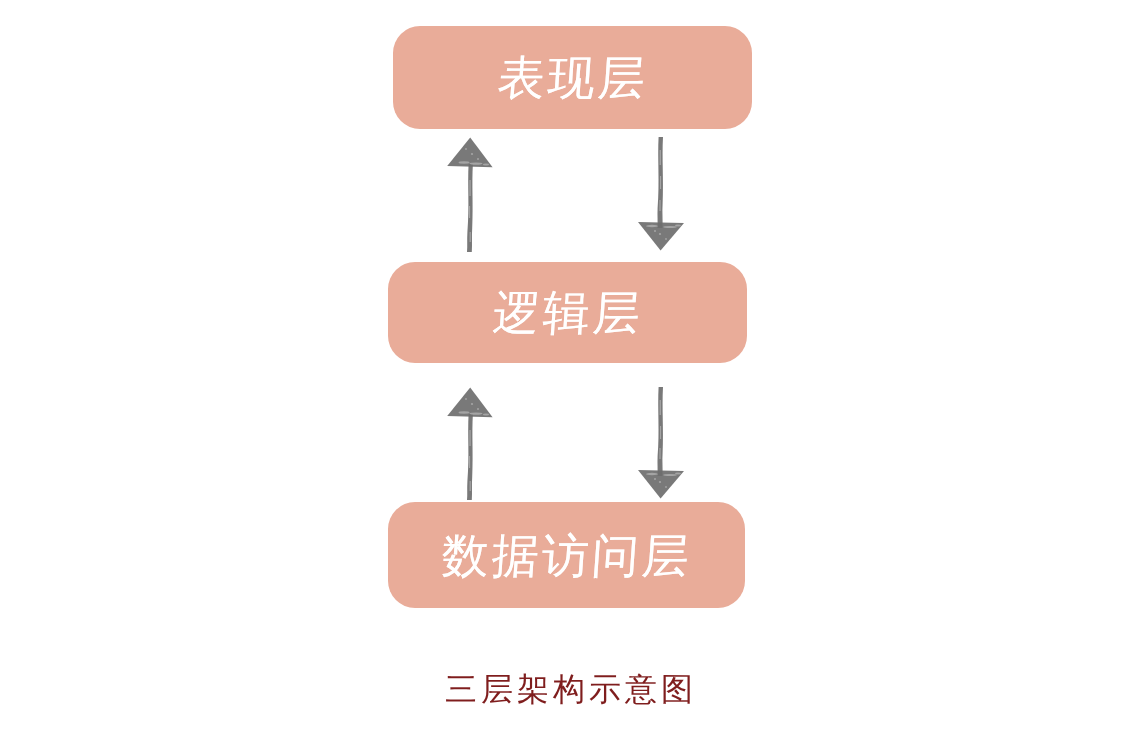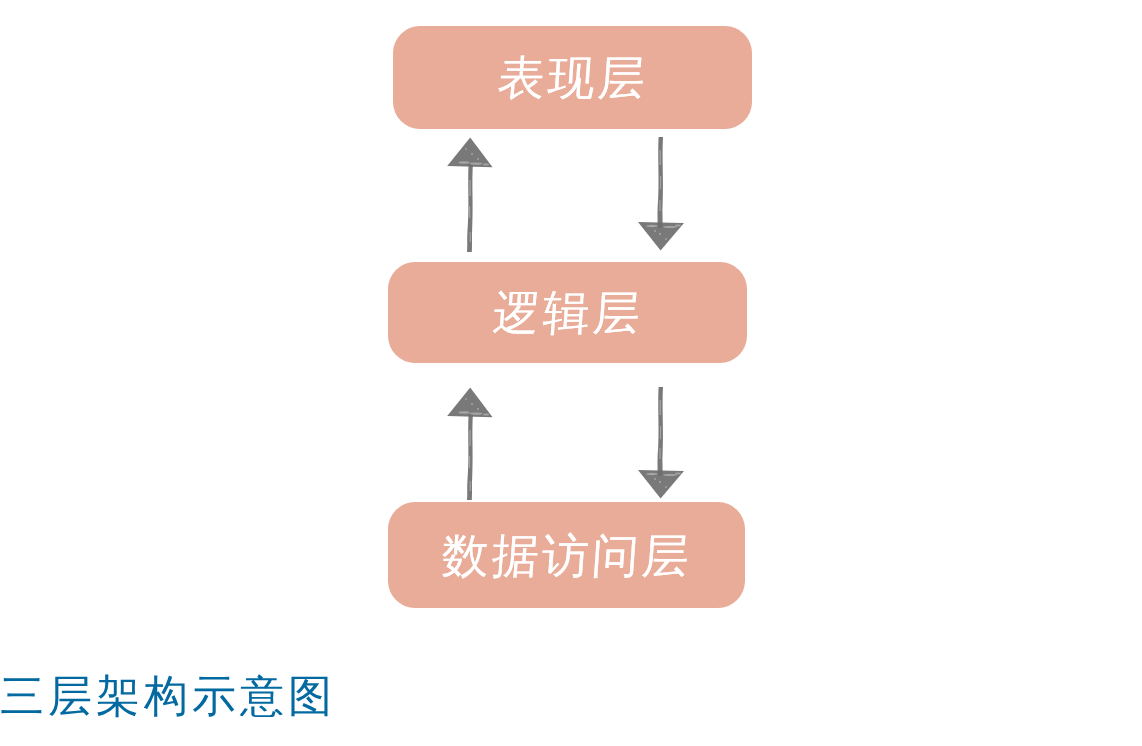--- a/index.html
+++ b/index.html
@@ -57,24 +57,24 @@
   #arrow-down-1 { left: 628px; top: 136px; width: 70px;  height: 116px; }
   #arrow-up-2   { left: 442px; top: 386px; width: 56px;  height: 116px; }
   #arrow-down-2 { left: 628px; top: 386px; width: 70px;  height: 114px; }
 
   
   #caption {
     position: absolute;
     left: 0;
     top: 672px;
     width: 1142px;
-    text-align: left;
-    color: #0369a1;
+    text-align: center;
+    color: #7f1d1d;
     font-family: "DejaVu Sans", sans-serif;
-    font-size: 44px;
+    font-size: 32px;
     font-weight: 400;
     letter-spacing: 4px;
     line-height: 1.1;
     user-select: none;
   }
 </style>
 </head>
 <body>
 
 <div id="canvas">

